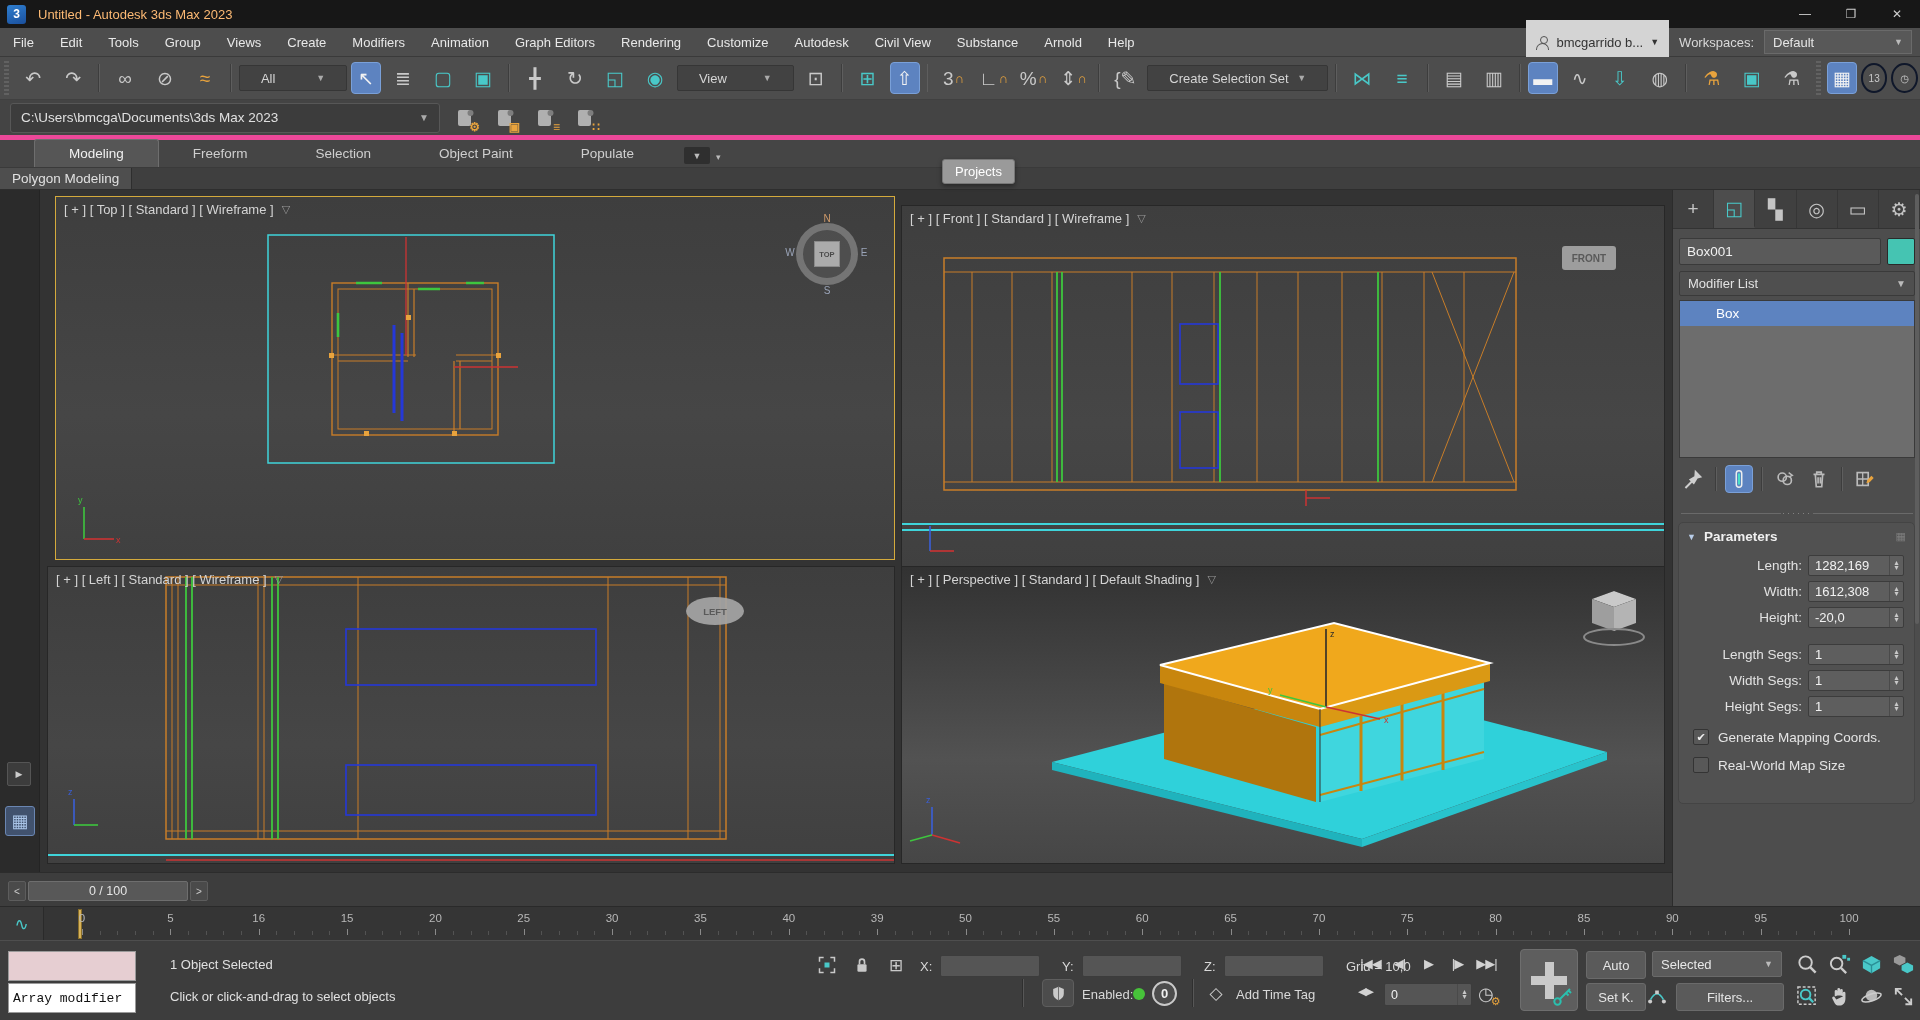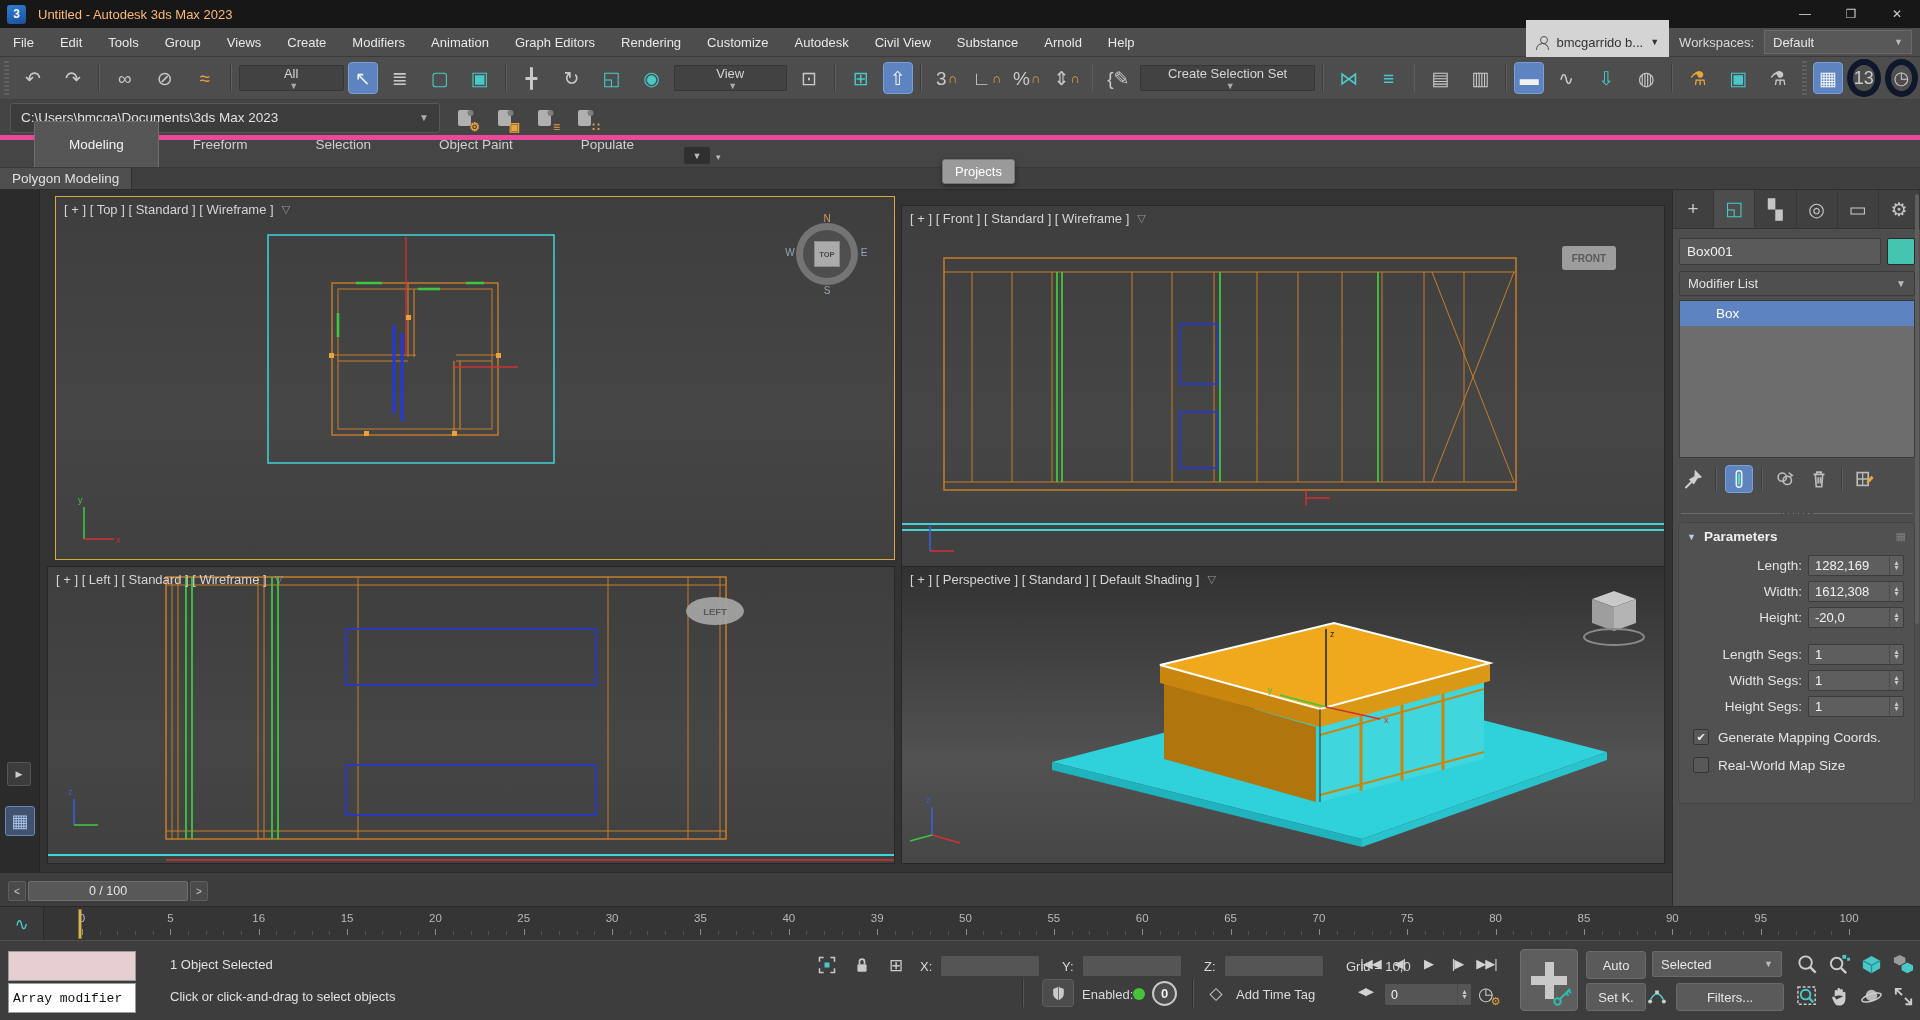--- a/index.html
+++ b/index.html
@@ -23,33 +23,33 @@
   .ws-dd{width:130px;height:22px;background:#585858;border:1px solid #6a6a6a;display:flex;align-items:center;padding:0 8px;margin-right:8px;justify-content:space-between;color:#e5e5e5;}
   .ws-dd .caret{font-size:9px;color:#bbb;}
   
   .maintoolbar{position:absolute;left:0;top:57px;width:1920px;height:43px;background:#4d4d4d;display:flex;align-items:center;gap:4px;padding:0 2px;box-sizing:border-box;border-bottom:1px solid #404040;}
   .tb-btn{min-width:30px;height:32px;border-radius:4px;display:flex;align-items:center;justify-content:center;color:#c9c9c9;font-size:19px;padding:0 3px;}
   .tb-btn .g{line-height:1;}
   .tb-btn.sel{background:#5d83c0;border:1px solid #7aa0d8;box-sizing:border-box;color:#f2f2f2;}
   .tb-btn .mag{color:#e8a33d;font-size:13px;font-weight:bold;margin-left:1px;}
   .tb-sep{width:1px;height:28px;background:#3d3d3d;border-right:1px solid #5e5e5e;margin:0 3px;}
   .tb-grip{width:6px;height:34px;margin:0 2px;background:repeating-linear-gradient(180deg,#6a6a6a 0 2px,transparent 2px 4px);opacity:.7;}
-  .tb-dd{height:24px;background:#424242;border:1px solid #363636;display:flex;align-items:center;justify-content:space-between;padding:0 21px;color:#d5d5d5;font-size:13px;border-radius:2px;flex-direction:column;}
+  .tb-dd{height:24px;background:#424242;border:1px solid #363636;display:flex;align-items:center;justify-content:space-between;padding:0 21px;color:#d5d5d5;font-size:13px;border-radius:2px;}
   .tb-dd .caret{font-size:9px;color:#aaa;margin-left:5px;}
-  .tb-ring{width:26px;height:26px;border-radius:50%;border:6px solid #0f172a;color:#c9c9c9;display:flex;align-items:center;justify-content:center;font-size:18px;}
+  .tb-ring{width:26px;height:26px;border-radius:50%;border:2px solid #0f172a;color:#c9c9c9;display:flex;align-items:center;justify-content:center;font-size:10px;}
   
   .projectbar{position:absolute;left:0;top:100px;width:1920px;height:40px;background:#444;display:flex;align-items:center;gap:8px;padding:0 2px;box-sizing:border-box;border-bottom:5px solid #ec4899;}
   .pathdd{width:408px;height:28px;background:#3c3c3c;border:1px solid #575757;border-radius:3px;display:flex;align-items:center;justify-content:space-between;padding:0 10px;color:#e0e0e0;font-size:13.5px;margin-left:8px;}
   .pathdd .caret{font-size:10px;color:#aaa;}
   .proj-btn{width:34px;height:32px;position:relative;display:flex;align-items:center;justify-content:center;}
   .proj-btn svg{width:24px;height:24px;}
   .proj-btn .badge{position:absolute;right:2px;bottom:1px;color:#e8a33d;font-size:12px;font-weight:bold;line-height:1;}
   
   .ribbonrow{position:absolute;left:0;top:140px;width:1920px;height:28px;background:#454545;display:flex;align-items:flex-end;gap:2px;border-bottom:1px solid #3a3a3a;box-sizing:border-box;}
-  .rtab{padding:15px 34px;color:#cfcfcf;font-size:13.5px;}
+  .rtab{padding:6px 34px;color:#cfcfcf;font-size:13.5px;}
   .rtab.active{background:#565656;border:1px solid #6e6e6e;border-bottom:none;border-radius:3px 3px 0 0;color:#f0f0f0;margin-left:34px;}
   .rcaret{width:26px;height:17px;background:#2f2f2f;border-radius:2px;color:#bbb;font-size:9px;display:flex;align-items:center;justify-content:center;margin:0 4px 3px 14px;}
   .rcaret2{color:#bbb;font-size:9px;margin-bottom:5px;}
   .polyrow{position:absolute;left:0;top:168px;width:1920px;height:22px;background:#3f3f3f;display:flex;align-items:center;border-bottom:1px solid #2e2e2e;box-sizing:border-box;}
   .polytab{height:100%;display:flex;align-items:center;padding:0 12px;background:#4e4e4e;border-right:1px solid #2e2e2e;color:#e0e0e0;font-size:13.5px;}
   .tooltipbox{position:absolute;left:942px;top:159px;padding:4px 12px;background:#9a9a9a;border:1px solid #777;border-radius:3px;color:#fff;font-size:13px;z-index:60;box-shadow:0 2px 5px rgba(0,0,0,.4);}
   
   .workarea{position:absolute;left:0;top:190px;width:1920px;height:716px;background:#333;}
   .leftstrip{position:absolute;left:0;top:0;width:40px;height:682px;background:#2b2b2b;border-right:1px solid #242424;box-sizing:border-box;}
   .expandbtn{position:absolute;left:7px;top:572px;width:22px;height:22px;background:#3c3c3c;border:1px solid #555;border-radius:2px;color:#ccc;font-size:9px;display:flex;align-items:center;justify-content:center;}

